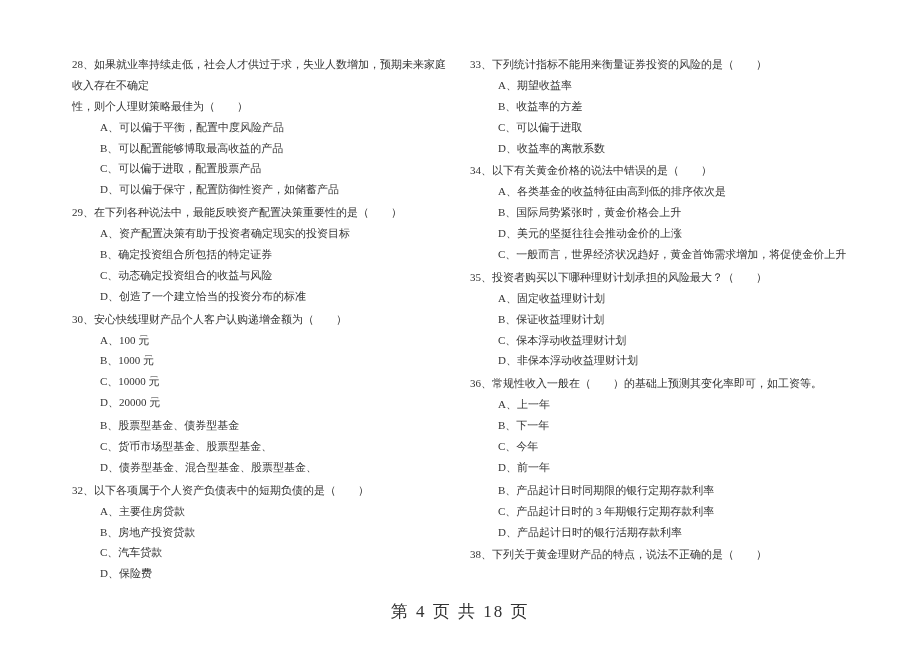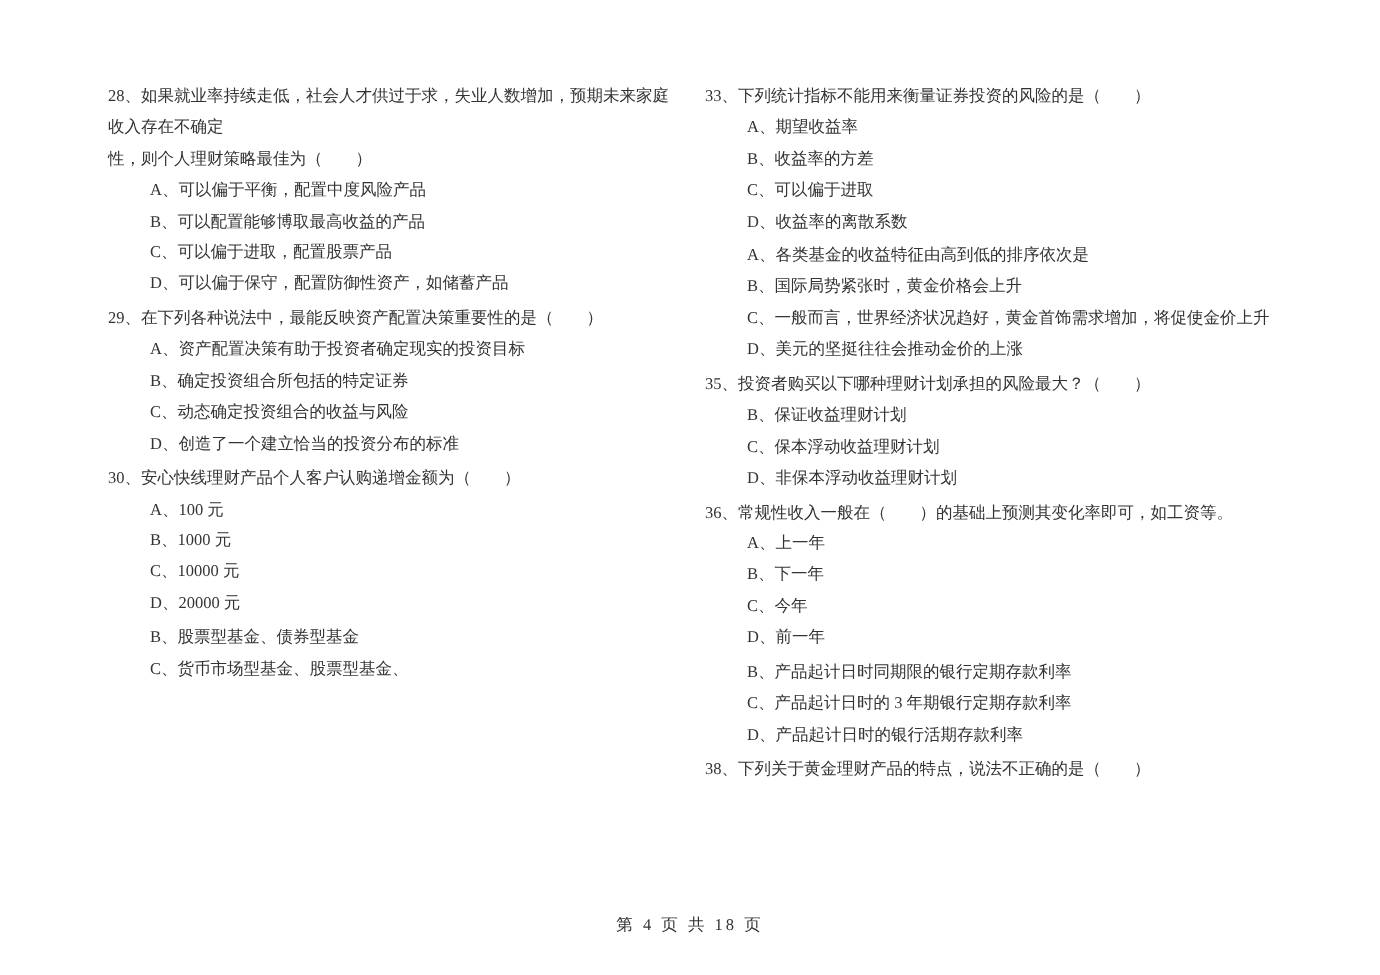--- a/index.html
+++ b/index.html
@@ -28,21 +28,21 @@
     .cont { }
     .option {
       padding-left: 28px;
     }
     .footer {
       position: absolute;
       bottom: 22px;
       left: 0;
       right: 0;
       text-align: center;
-      font-size: 11px;
+      font-size: 17px;
       letter-spacing: 2px;
     }
   </style>
 </head>
 <body>
 
 <div class="columns">
   <div class="col">
     <div class="question">
       <div class="q-text">28、如果就业率持续走低，社会人才供过于求，失业人数增加，预期未来家庭收入存在不确定</div>
@@ -62,39 +62,49 @@
     <div class="question">
       <div class="q-text">30、安心快线理财产品个人客户认购递增金额为（　　）</div>
       <div class="option">A、100 元</div>
       <div class="option">B、1000 元</div>
       <div class="option">C、10000 元</div>
       <div class="option">D、20000 元</div>
     </div>
     <div class="question">
       <div class="option">B、股票型基金、债券型基金</div>
       <div class="option">C、货币市场型基金、股票型基金、</div>
+      <div class="option">D、债券型基金、混合型基金、股票型基金、</div>
+    </div>
+    <div class="question">
+      <div class="q-text">32、以下各项属于个人资产负债表中的短期负债的是（　　）</div>
+      <div class="option">A、主要住房贷款</div>
+      <div class="option">B、房地产投资贷款</div>
+      <div class="option">C、汽车贷款</div>
+      <div class="option">D、保险费</div>
     </div>
   </div>
 
   <div class="col">
     <div class="question">
       <div class="q-text">33、下列统计指标不能用来衡量证券投资的风险的是（　　）</div>
       <div class="option">A、期望收益率</div>
       <div class="option">B、收益率的方差</div>
       <div class="option">C、可以偏于进取</div>
       <div class="option">D、收益率的离散系数</div>
     </div>
     <div class="question">
+      <div class="q-text">34、以下有关黄金价格的说法中错误的是（　　）</div>
       <div class="option">A、各类基金的收益特征由高到低的排序依次是</div>
       <div class="option">B、国际局势紧张时，黄金价格会上升</div>
+      <div class="option">D、美元的坚挺往往会推动金价的上涨</div>
       <div class="option">C、一般而言，世界经济状况趋好，黄金首饰需求增加，将促使金价上升</div>
-      <div class="option">D、美元的坚挺往往会推动金价的上涨</div>
     </div>
     <div class="question">
       <div class="q-text">35、投资者购买以下哪种理财计划承担的风险最大？（　　）</div>
+      <div class="option">A、固定收益理财计划</div>
       <div class="option">B、保证收益理财计划</div>
       <div class="option">C、保本浮动收益理财计划</div>
       <div class="option">D、非保本浮动收益理财计划</div>
     </div>
     <div class="question">
       <div class="q-text">36、常规性收入一般在（　　）的基础上预测其变化率即可，如工资等。</div>
       <div class="option">A、上一年</div>
       <div class="option">B、下一年</div>
       <div class="option">C、今年</div>
       <div class="option">D、前一年</div>

